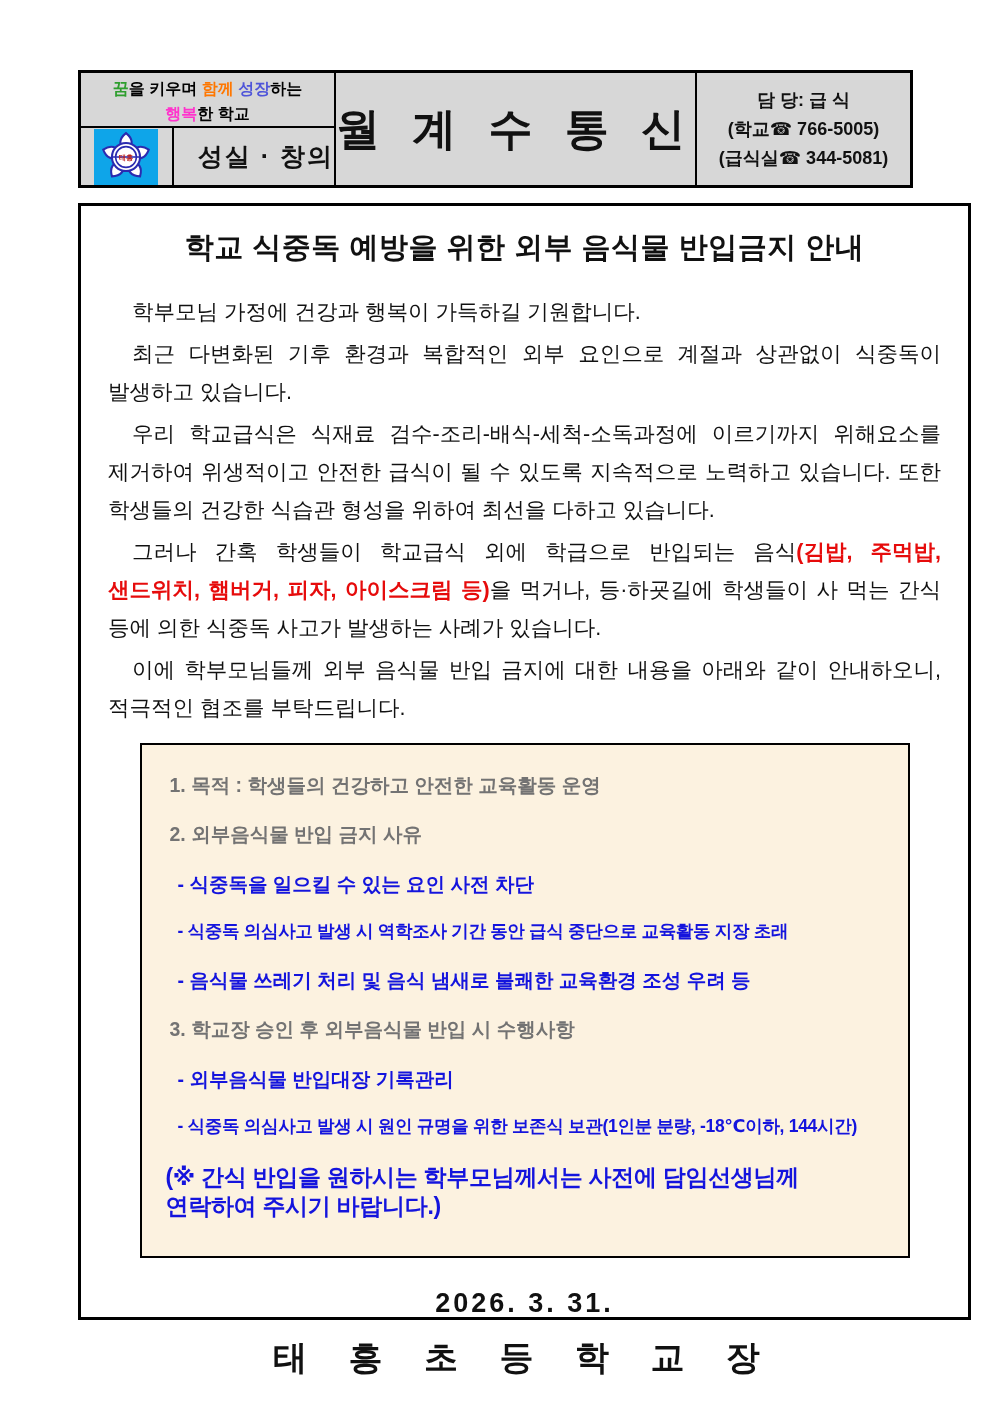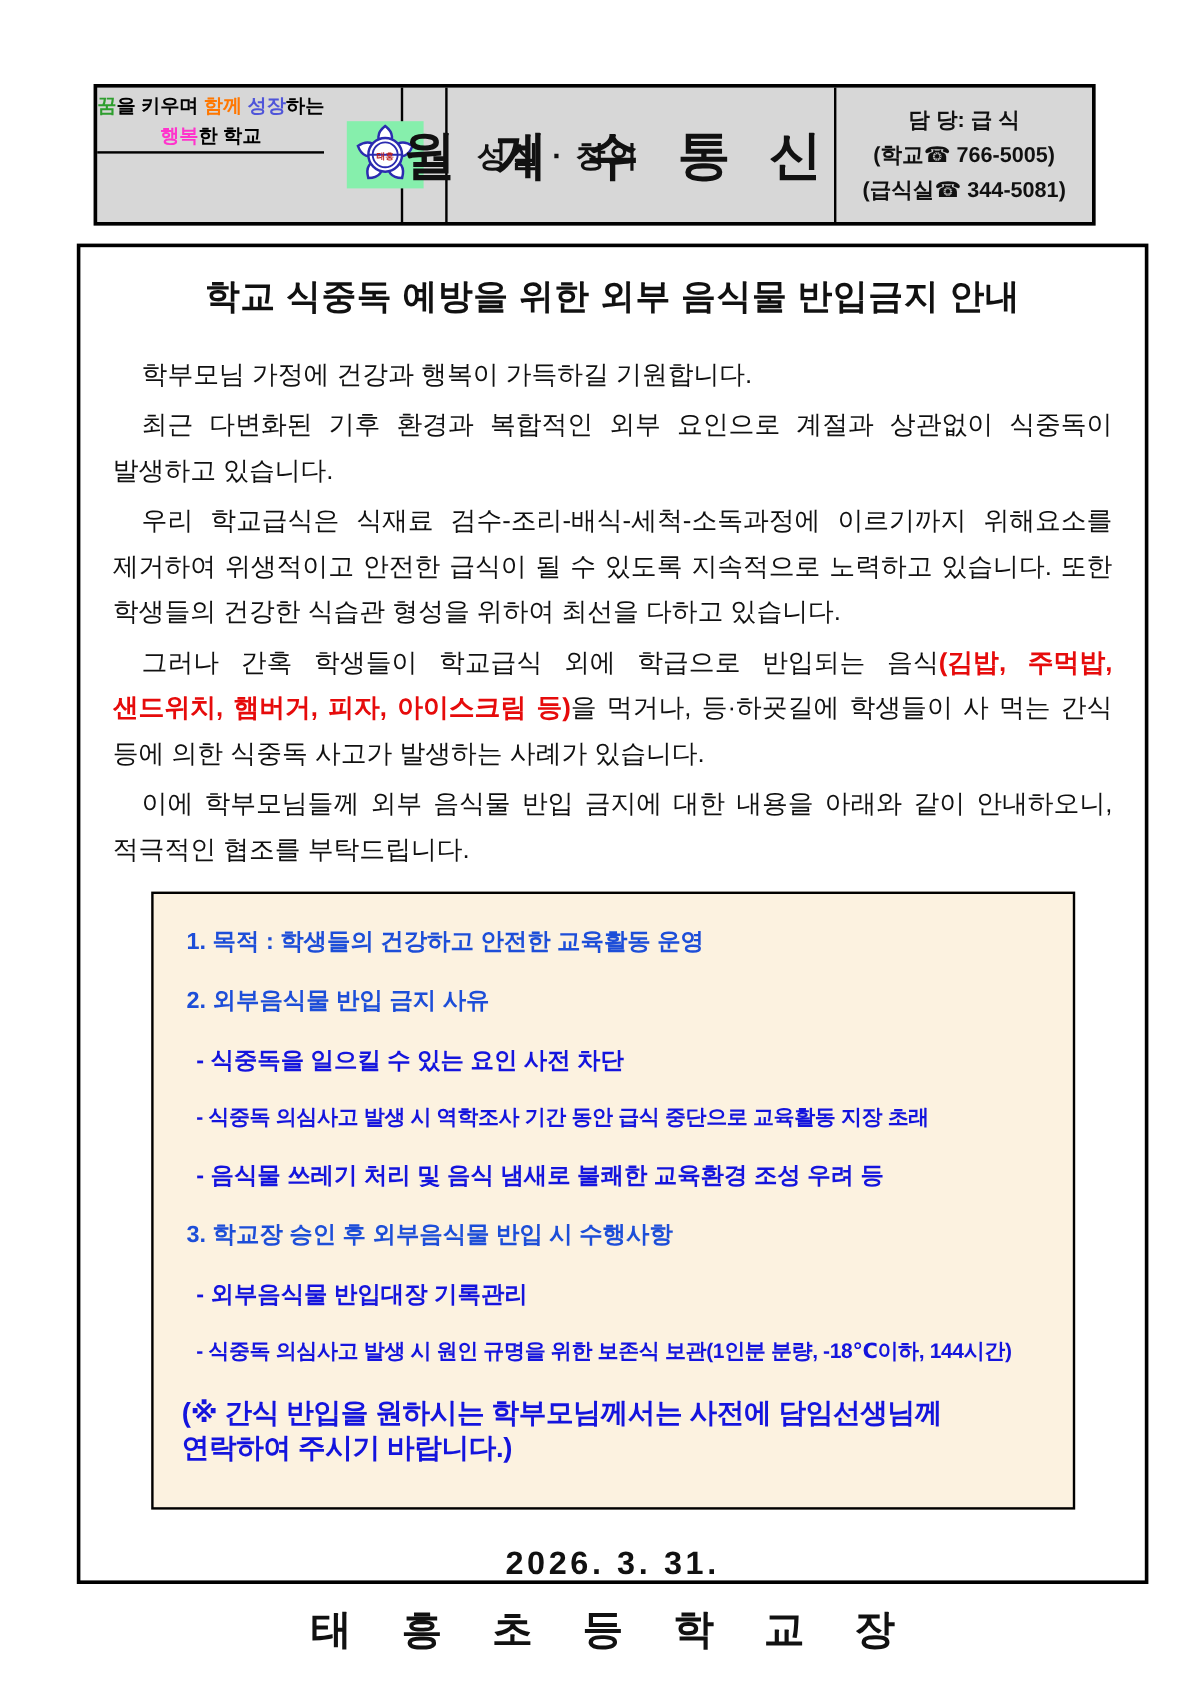--- a/index.html
+++ b/index.html
@@ -11,65 +11,65 @@
   html,body{background:#ffffff;}
   body{
     width:992px;height:1403px;position:relative;
     font-family:"Liberation Sans","DejaVu Sans",sans-serif;color:var(--c-ink);
   }
   
   .hdr{
     position:absolute;left:78px;top:70px;width:835px;height:118px;
     border:3px solid #000;background:var(--c-header_bg);display:flex;
   }
-  .hdr-left{width:255px;border-right:2px solid #000;display:flex;flex-direction:row;}
+  .hdr-left{width:255px;border-right:2px solid #000;display:flex;flex-direction:column;}
   .motto{
     height:55px;border-bottom:2px solid #000;text-align:center;
     font-weight:bold;font-size:16px;line-height:25px;padding-top:3px;white-space:nowrap;
   }
   .c-green{color:var(--c-motto_green);} .c-orange{color:var(--c-motto_orange);}
   .c-violet{color:var(--c-motto_violet);} .c-magenta{color:var(--c-motto_magenta);}
   .c-black{color:#000;}
   .hdr-left-bottom{flex:1;display:flex;}
   .logo-cell{width:101px;display:flex;align-items:center;justify-content:center;}
-  .logo-box{width:64px;height:56px;background:#86efac;display:flex;align-items:center;justify-content:center;}
+  .logo-box{width:64px;height:56px;background:#0ea5e9;display:flex;align-items:center;justify-content:center;}
   .slogan-cell{
     flex:1;border-left:2px solid #000;display:flex;align-items:center;justify-content:center;
     font-weight:bold;font-size:25px;letter-spacing:2px;white-space:nowrap;padding-left:24px;
   }
   .hdr-center{
     flex:1;display:flex;align-items:center;justify-content:center;
     font-weight:bold;font-size:44px;letter-spacing:10px;border-right:2px solid #000;white-space:nowrap;
   }
   .hdr-right{
     width:222px;display:flex;flex-direction:column;align-items:center;justify-content:center;
     font-weight:bold;font-size:18px;line-height:29px;white-space:nowrap;
   }
   
   .main{
-    position:absolute;left:64px;top:203px;width:893px;height:1117px;
+    position:absolute;left:78px;top:203px;width:893px;height:1117px;
     border:3px solid #000;background:#fff;padding:22px 27px 0 27px;
   }
   .notice-title{
     text-align:center;font-weight:bold;font-size:29px;letter-spacing:0.5px;white-space:nowrap;
   }
   .body-text{margin-top:25px;font-size:21.5px;line-height:38px;text-align:justify;}
   .body-text p{text-indent:24px;margin-bottom:4px;word-break:keep-all;}
   .red-inline{color:var(--c-red);font-weight:bold;}
   
   .inner-box{
     margin:16px auto 0 auto;width:770px;background:var(--c-cream);
     border:2px solid #000;padding:28px 18px 10px 18px;
   }
   .inner-title{
     color:var(--c-red);font-weight:bold;font-size:23px;text-align:center;
     margin-bottom:34px;white-space:nowrap;
   }
   .box-item{font-weight:bold;font-size:19.5px;line-height:1.25;margin-bottom:25px;word-break:keep-all;}
-  .box-item.num{color:#1d4ed8;padding-left:10px;}
+  .box-item.num{color:#737373;padding-left:10px;}
   .box-item.blue{color:var(--c-blue);padding-left:18px;}
   .box-item.long{font-size:17.5px;letter-spacing:-0.3px;}
   .box-item.note{color:var(--c-blue);padding-left:6px;font-size:23px;letter-spacing:-0.3px;}
   
   .date-line{margin-top:30px;text-align:center;font-weight:bold;font-size:27px;letter-spacing:3px;}
   .sign-line{margin-top:16px;text-align:center;font-weight:bold;font-size:34px;letter-spacing:16px;white-space:nowrap;}
 </style>
 </head>
 <body>
 

